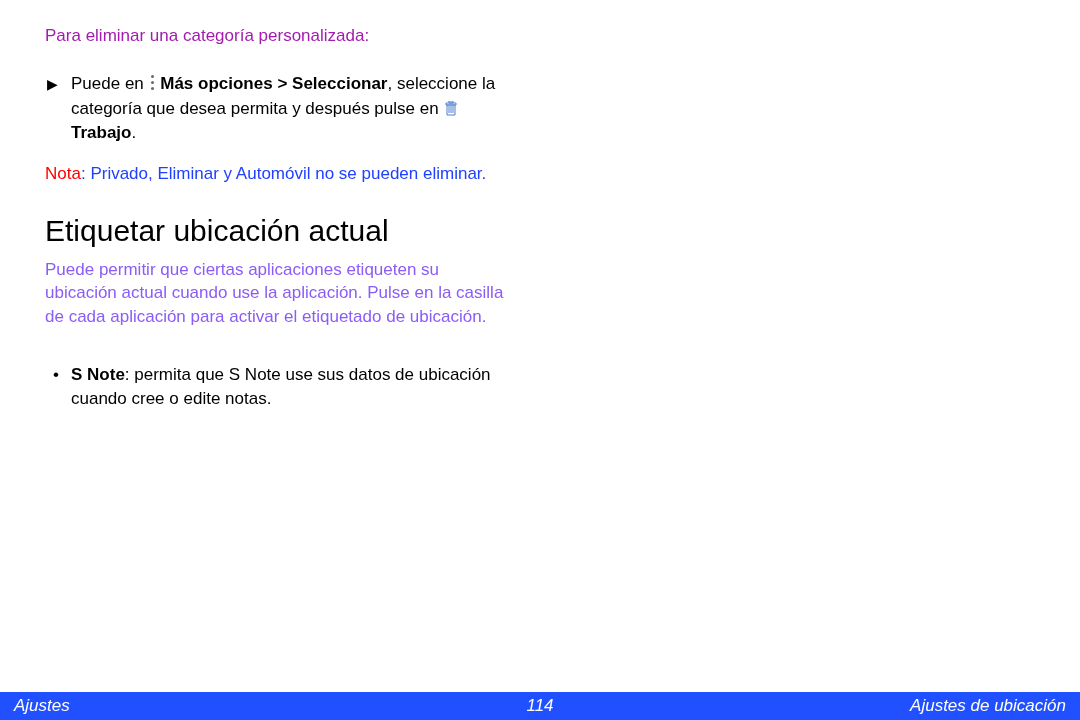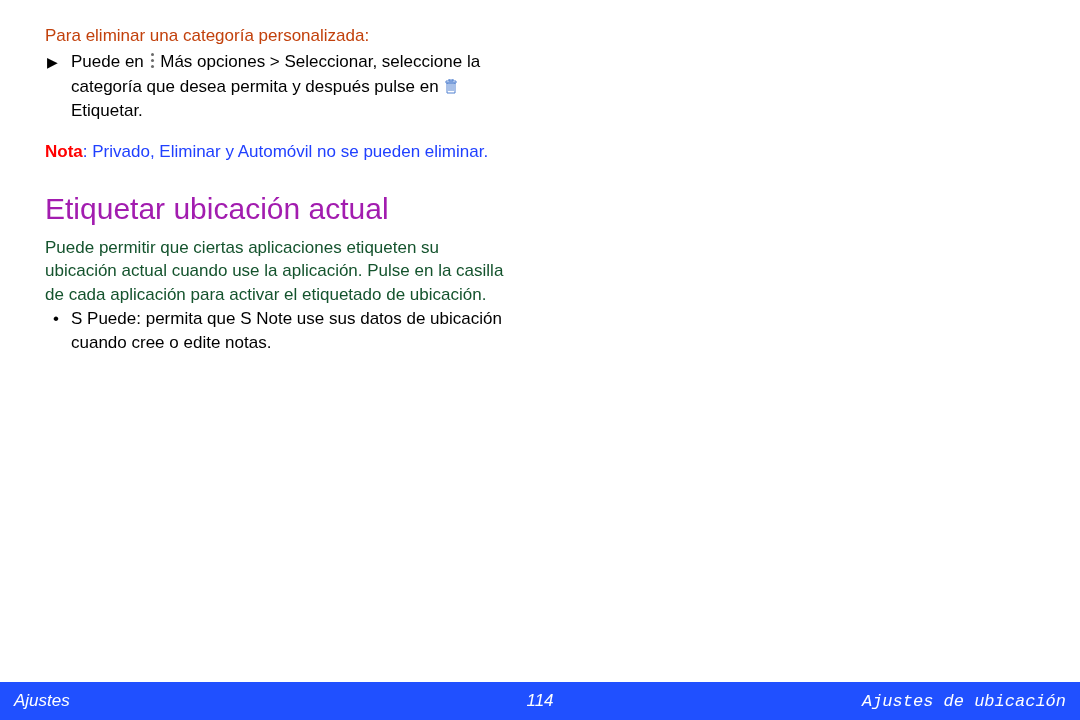--- a/index.html
+++ b/index.html
@@ -13,43 +13,43 @@
       font-family: Arial, Helvetica, sans-serif;
       position: relative;
       background: #fff;
     }
     .content {
       padding: 25px 45px 0 45px;
       max-width: 560px;
     }
     .intro-text {
       font-size: 17px;
-      color: #c2410c;
-      margin-bottom: 2px;
+      color: #a21caf;
+      margin-bottom: 24px;
       line-height: 1.35;
     }
     .step-block {
       margin-left: 26px;
       margin-bottom: 16px;
     }
     .step-line {
       font-size: 17px;
       color: #000;
       line-height: 1.45;
       position: relative;
     }
     .arrow-icon {
       display: inline-block;
       font-size: 14px;
       position: absolute;
       left: -24px;
       top: 2px;
     }
     .bold {
-      font-weight: normal;
+      font-weight: bold;
     }
     .more-icon {
       display: inline-block;
       width: 5px;
       height: 17px;
       position: relative;
       vertical-align: -2px;
       margin: 0 1px;
     }
     .more-icon::before {
@@ -75,36 +75,36 @@
       width: 12px;
       height: 15px;
     }
     .note-text {
       font-size: 17px;
       line-height: 1.4;
       margin-bottom: 28px;
     }
     .note-label {
       color: #ff0000;
-      font-weight: bold;
+      font-weight: normal;
     }
     .note-body {
       color: #2040ff;
     }
     .section-heading {
       font-size: 30px;
-      color: #a21caf;
+      color: #000000;
       font-weight: normal;
       margin-bottom: 10px;
     }
     .body-text {
       font-size: 17px;
-      color: #14532d;
+      color: #8b5cf6;
       line-height: 1.4;
-      margin-bottom: 0;
+      margin-bottom: 34px;
     }
     .bullet-block {
       margin-left: 26px;
     }
     .bullet-line {
       font-size: 17px;
       color: #000;
       line-height: 1.4;
       position: relative;
     }
@@ -112,75 +112,74 @@
       position: absolute;
       left: -18px;
       top: 0;
       font-size: 17px;
     }
     .footer {
       position: absolute;
       bottom: 0;
       left: 0;
       width: 1080px;
-      height: 38px;
+      height: 28px;
       background: #2050ff;
       display: flex;
       justify-content: space-between;
       align-items: center;
       padding: 0 14px;
       color: #fff;
       font-size: 17px;
       font-style: italic;
     }
     .footer-left {
       text-align: left;
     }
     .footer-center {
       position: absolute;
       left: 50%;
       transform: translateX(-50%);
     }
     .footer-right {
       text-align: left;
-      font-family: Liberation Mono, monospace;
     }
   </style>
 </head>
 <body>
 
 <div class="content">
   <p class="intro-text">Para eliminar una categoría personalizada:</p>
 
   <div class="step-block">
     <p class="step-line">
       <span class="arrow-icon">▶</span>
       <span>Puede en </span><span class="more-icon"></span>
       <span class="bold">Más opciones &gt; Seleccionar</span><span>, seleccione la categoría que desea permita y después pulse en </span><span class="trash-icon"><svg viewBox="0 0 12 15">
             <path d="M2 4 L2 14 L10 14 L10 4 Z M1 2 L11 2 L11 4 L1 4 Z M4 0 L8 0 L8 2 L4 2 Z" fill="none" stroke="#5080d0" stroke-width="1"></path>
             <line x1="4" y1="5" x2="4" y2="12" stroke="#5080d0" stroke-width="1"></line>
             <line x1="6" y1="5" x2="6" y2="12" stroke="#5080d0" stroke-width="1"></line>
             <line x1="8" y1="5" x2="8" y2="12" stroke="#5080d0" stroke-width="1"></line>
           </svg></span>
-      <span class="bold">Etiquetar</span><span>.</span>
+      <span class="bold">Trabajo</span><span>.</span>
     </p>
   </div>
 
   <p class="note-text">
     <span class="note-label">Nota</span><span class="note-body">: </span><span class="note-body">Privado, Eliminar y Automóvil no se pueden eliminar.</span>
   </p>
 
   <h2 class="section-heading">Etiquetar ubicación actual</h2>
 
   <p class="body-text">Puede permitir que ciertas aplicaciones etiqueten su ubicación actual cuando use la aplicación. Pulse en la casilla de cada aplicación para activar el etiquetado de ubicación.</p>
 
   <div class="bullet-block">
     <p class="bullet-line">
       <span class="bullet-dot">•</span>
-      <span class="bold">S Puede</span><span>: permita que S Note use sus datos de ubicación cuando cree o edite notas.</span>
+      <span class="bold">S Note</span><span>: permita que S Note use sus datos de ubicación cuando cree o edite notas.</span>
     </p>
   </div>
 </div>
 
 <div class="footer">
   <span class="footer-left">Ajustes</span>
   <span class="footer-center">114</span>
   <span class="footer-right">Ajustes de ubicación</span>
 </div>
 

